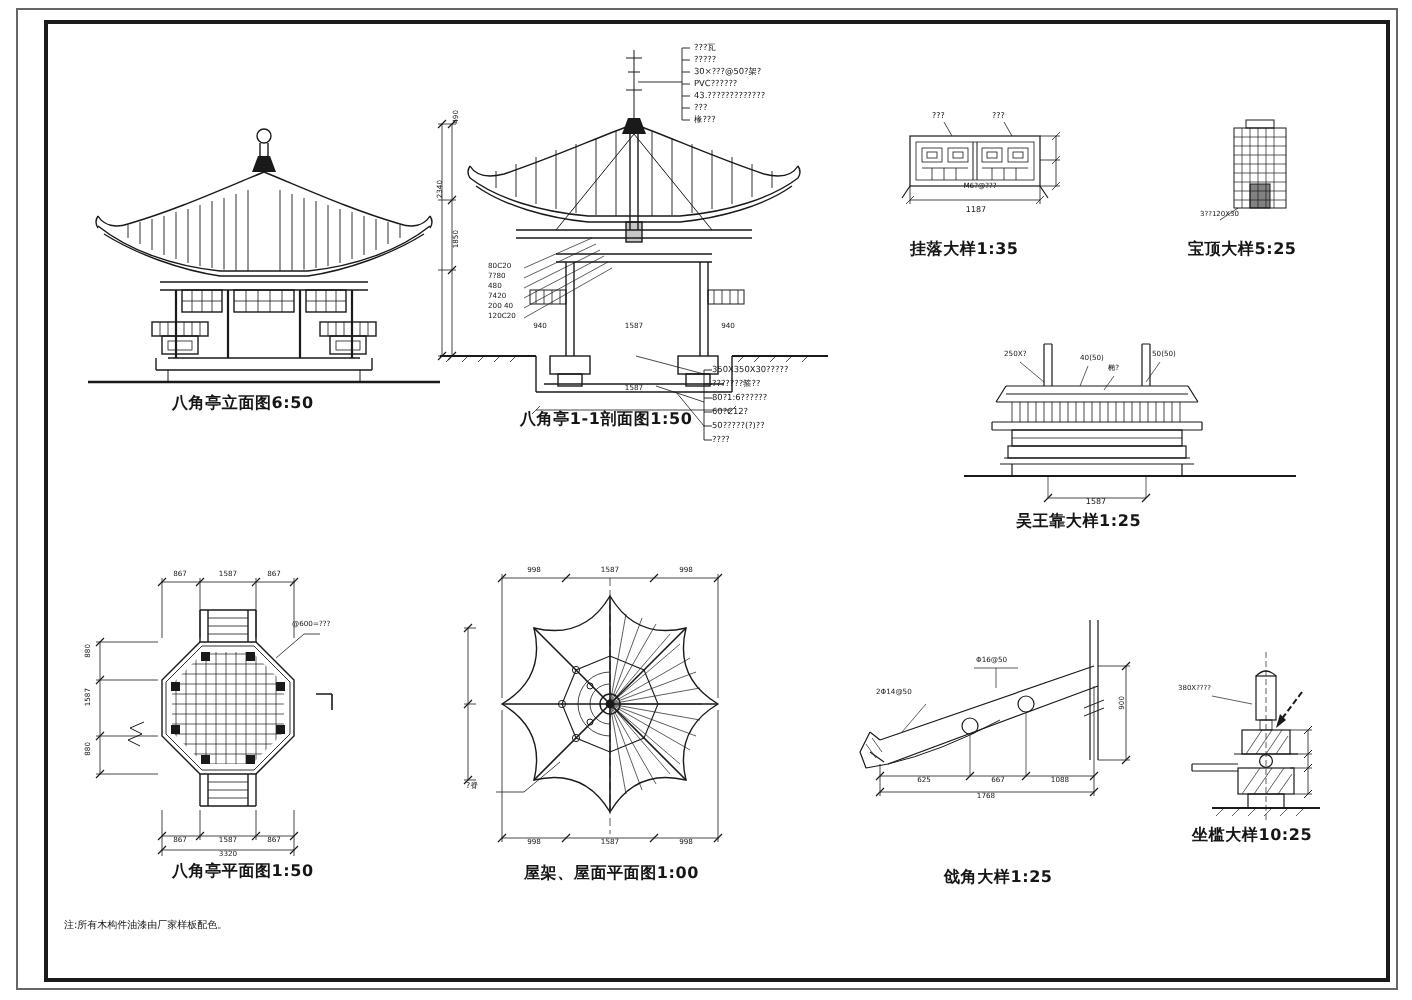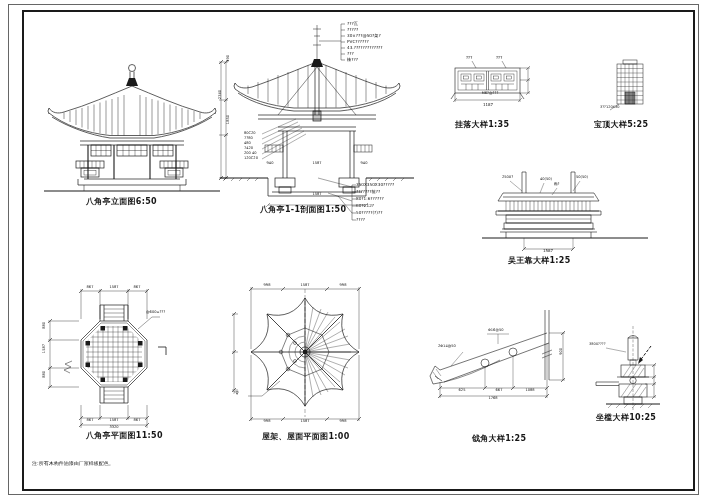--- a/index.html
+++ b/index.html
@@ -223,21 +223,21 @@
   <div class="lbl f36 c" style="left:100px;top:286px;width:28px">1587</div>
   <div class="lbl f36 c" style="left:126px;top:286px;width:22px">867</div>
   <div class="lbl f36 vlbl" style="left:43px;top:322px">880</div>
   <div class="lbl f36 vlbl" style="left:43px;top:344px">1587</div>
   <div class="lbl f36 vlbl" style="left:43px;top:371px">880</div>
   <div class="lbl f36 c" style="left:79px;top:419px;width:22px">867</div>
   <div class="lbl f36 c" style="left:100px;top:419px;width:28px">1587</div>
   <div class="lbl f36 c" style="left:126px;top:419px;width:22px">867</div>
   <div class="lbl f36 c" style="left:94px;top:426px;width:40px">3320</div>
   <div class="lbl f36" style="left:146px;top:311px">@600=???</div>
-  <div class="lbl title" style="left:86px;top:432px">八角亭平面图11:50</div>
+  <div class="lbl title" style="left:86px;top:432px">八角亭平面图1:50</div>
 
   <svg style="left:228px;top:283px" width="175" height="145" viewBox="0 0 175 145">
     <g stroke="#1a1a1a" stroke-width="0.7" fill="none">
       <path stroke-width="0.35" stroke-dasharray="4 2" d="M77,6 V134"></path>
       <path d="M131,69 Q109,56 115,31 Q90,37 77,15 Q64,37 39,31 Q45,56 23,69 Q45,82 39,107 Q64,101 77,123 Q90,101 115,107 Q109,82 131,69 Z"></path>
       <path stroke-width="0.35" d="M77,69 L85,24 M77,69 L93,26 M77,69 L100,29 M77,69 L107,34 M77,69 L112,39 M77,69 L117,46 M77,69 L120,53 M77,69 L122,61 M77,69 L123,69 M77,69 L122,77 M77,69 L120,85 M77,69 L117,92 M77,69 L112,99 M77,69 L107,104 M77,69 L100,109 M77,69 L93,112 M77,69 L85,114"></path>
       <path stroke-width="0.8" d="M77,69 L131,69 M77,69 L115,31 M77,69 L115,107 M77,69 L23,69 M77,69 L39,31 M77,69 L39,107 M77,69 L77,15 M77,69 L77,123"></path>
       <polygon stroke-width="0.55" points="101,69 94,52 77,45 60,52 53,69 60,86 77,93 94,86"></polygon>
       <path stroke-width="0.4" d="M77,59 A10,10 0 0 0 77,79 M77,53 A16,16 0 0 0 77,85"></path>
       <circle cx="60" cy="52" r="1.8" stroke-width="0.5"></circle>

